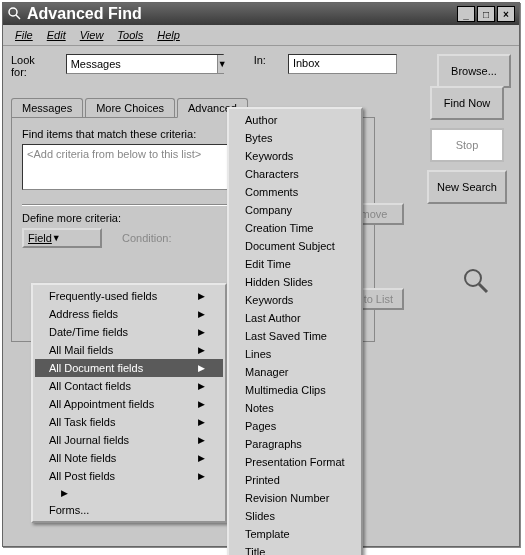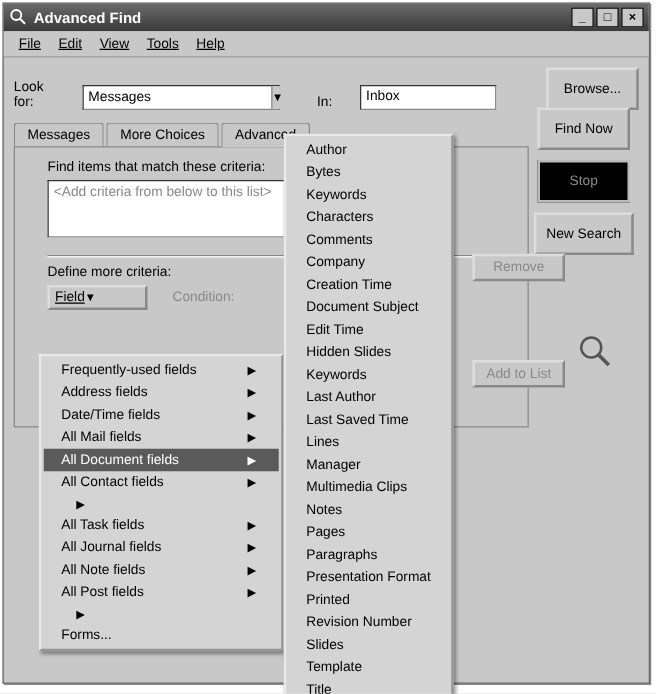--- a/index.html
+++ b/index.html
@@ -28,86 +28,87 @@
     color: #fff;
     display: flex;
     align-items: center;
     padding: 0 4px;
   }
   .titlebar .app-icon {
     width: 16px; height: 16px;
     margin-right: 4px;
     display:inline-flex;align-items:center;justify-content:center;
   }
-  .titlebar .title { font-weight: bold; font-size: 12px; flex: 1; }
+  .titlebar .title { font-weight: bold; font-size: 16px; flex: 1; }
   .titlebar .win-btns { display: flex; gap: 2px; }
   .titlebar .win-btn {
     width: 18px; height: 16px;
     background: #c8c8c8;
     border: 1px solid #000;
     display:flex;align-items:center;justify-content:center;
     font-size: 10px; font-weight: bold;
     color:#000;
   }
   .menubar {
     background: #c8c8c8;
     padding: 2px 6px;
     display: flex;
     gap: 2px;
     border-bottom: 1px solid #999;
+    font-style: italic;
   }
   .menubar .menu-item {
     padding: 2px 6px;
   }
   .menubar .menu-item u { text-decoration: underline; }
   .content {
     padding: 8px;
     position: relative;
   }
   .row1 {
-    display:flex; align-items:flex-end; gap:20px; margin-bottom:10px;
+    display:flex; align-items:flex-start; gap:20px; margin-bottom:10px;
   }
   .row1 label { margin-right:2px; }
   .combo {
     display:flex;align-items:center;
     background:#fff;border:1px inset #888;height:20px;
   }
   .combo input { border:0;outline:0;font:inherit;flex:1;padding:0 4px;background:transparent; }
   .combo .arrow {
     width:16px;height:18px;background:#c8c8c8;border-left:1px solid #888;
     display:flex;align-items:center;justify-content:center;font-size:9px;
   }
   #look-for { width:158px; }
   .in-field { background:#fff;border:1px inset #888;height:20px;padding:2px 4px;width:140px; }
   .btn {
     height:34px;min-width:74px;padding:0 8px;
     background:#c8c8c8;border:2px outset #ddd;
     font:inherit;text-align:center;
   }
-  .btn.disabled { color:#888;border:2px solid #bbb;background:#000000; }
+  .btn.disabled { color:#888;border:2px solid #bbb;background:#ffffff; }
   .right-col {
     position:absolute; right:12px; top:40px; width:80px;
     display:flex;flex-direction:column;gap:8px;align-items:center;
   }
   .tabs {
     display:flex;gap:0;margin-top:2px;
   }
   .tab {
     padding:3px 10px 3px 10px;
     background:#c8c8c8;
     border:1px solid #888;border-bottom:0;
     border-radius:3px 3px 0 0;
     margin-right:2px;
   }
   .tab.active { background:#c8c8c8; position:relative; z-index:2; border-bottom:1px solid #c8c8c8; }
   .panel {
     border:1px solid #888;
     background:#c8c8c8;
-    padding:10px 10px 10px 26px;
-    width:412px;
+    padding:10px 10px 10px 10px;
+    width:364px;
     height:225px;
     position:relative;
     margin-top:-1px;
   }
   .panel .caption { margin-bottom:4px; }
   .listbox {
     background:#fff;border:1px inset #888;height:46px;width:300px;
     padding:3px 4px;color:#888;
   }
   .disabled-btn {
@@ -256,20 +257,21 @@
       </div>
       <div class="mi selected">
         <span>All Document fields</span>
         <span class="arr">▶</span>
       </div>
       <div class="mi">
         <span>All Contact fields</span>
         <span class="arr">▶</span>
       </div>
       <div class="mi">
+        <span>All Appointment fields</span>
         <span class="arr">▶</span>
       </div>
       <div class="mi">
         <span>All Task fields</span>
         <span class="arr">▶</span>
       </div>
       <div class="mi">
         <span>All Journal fields</span>
         <span class="arr">▶</span>
       </div>

